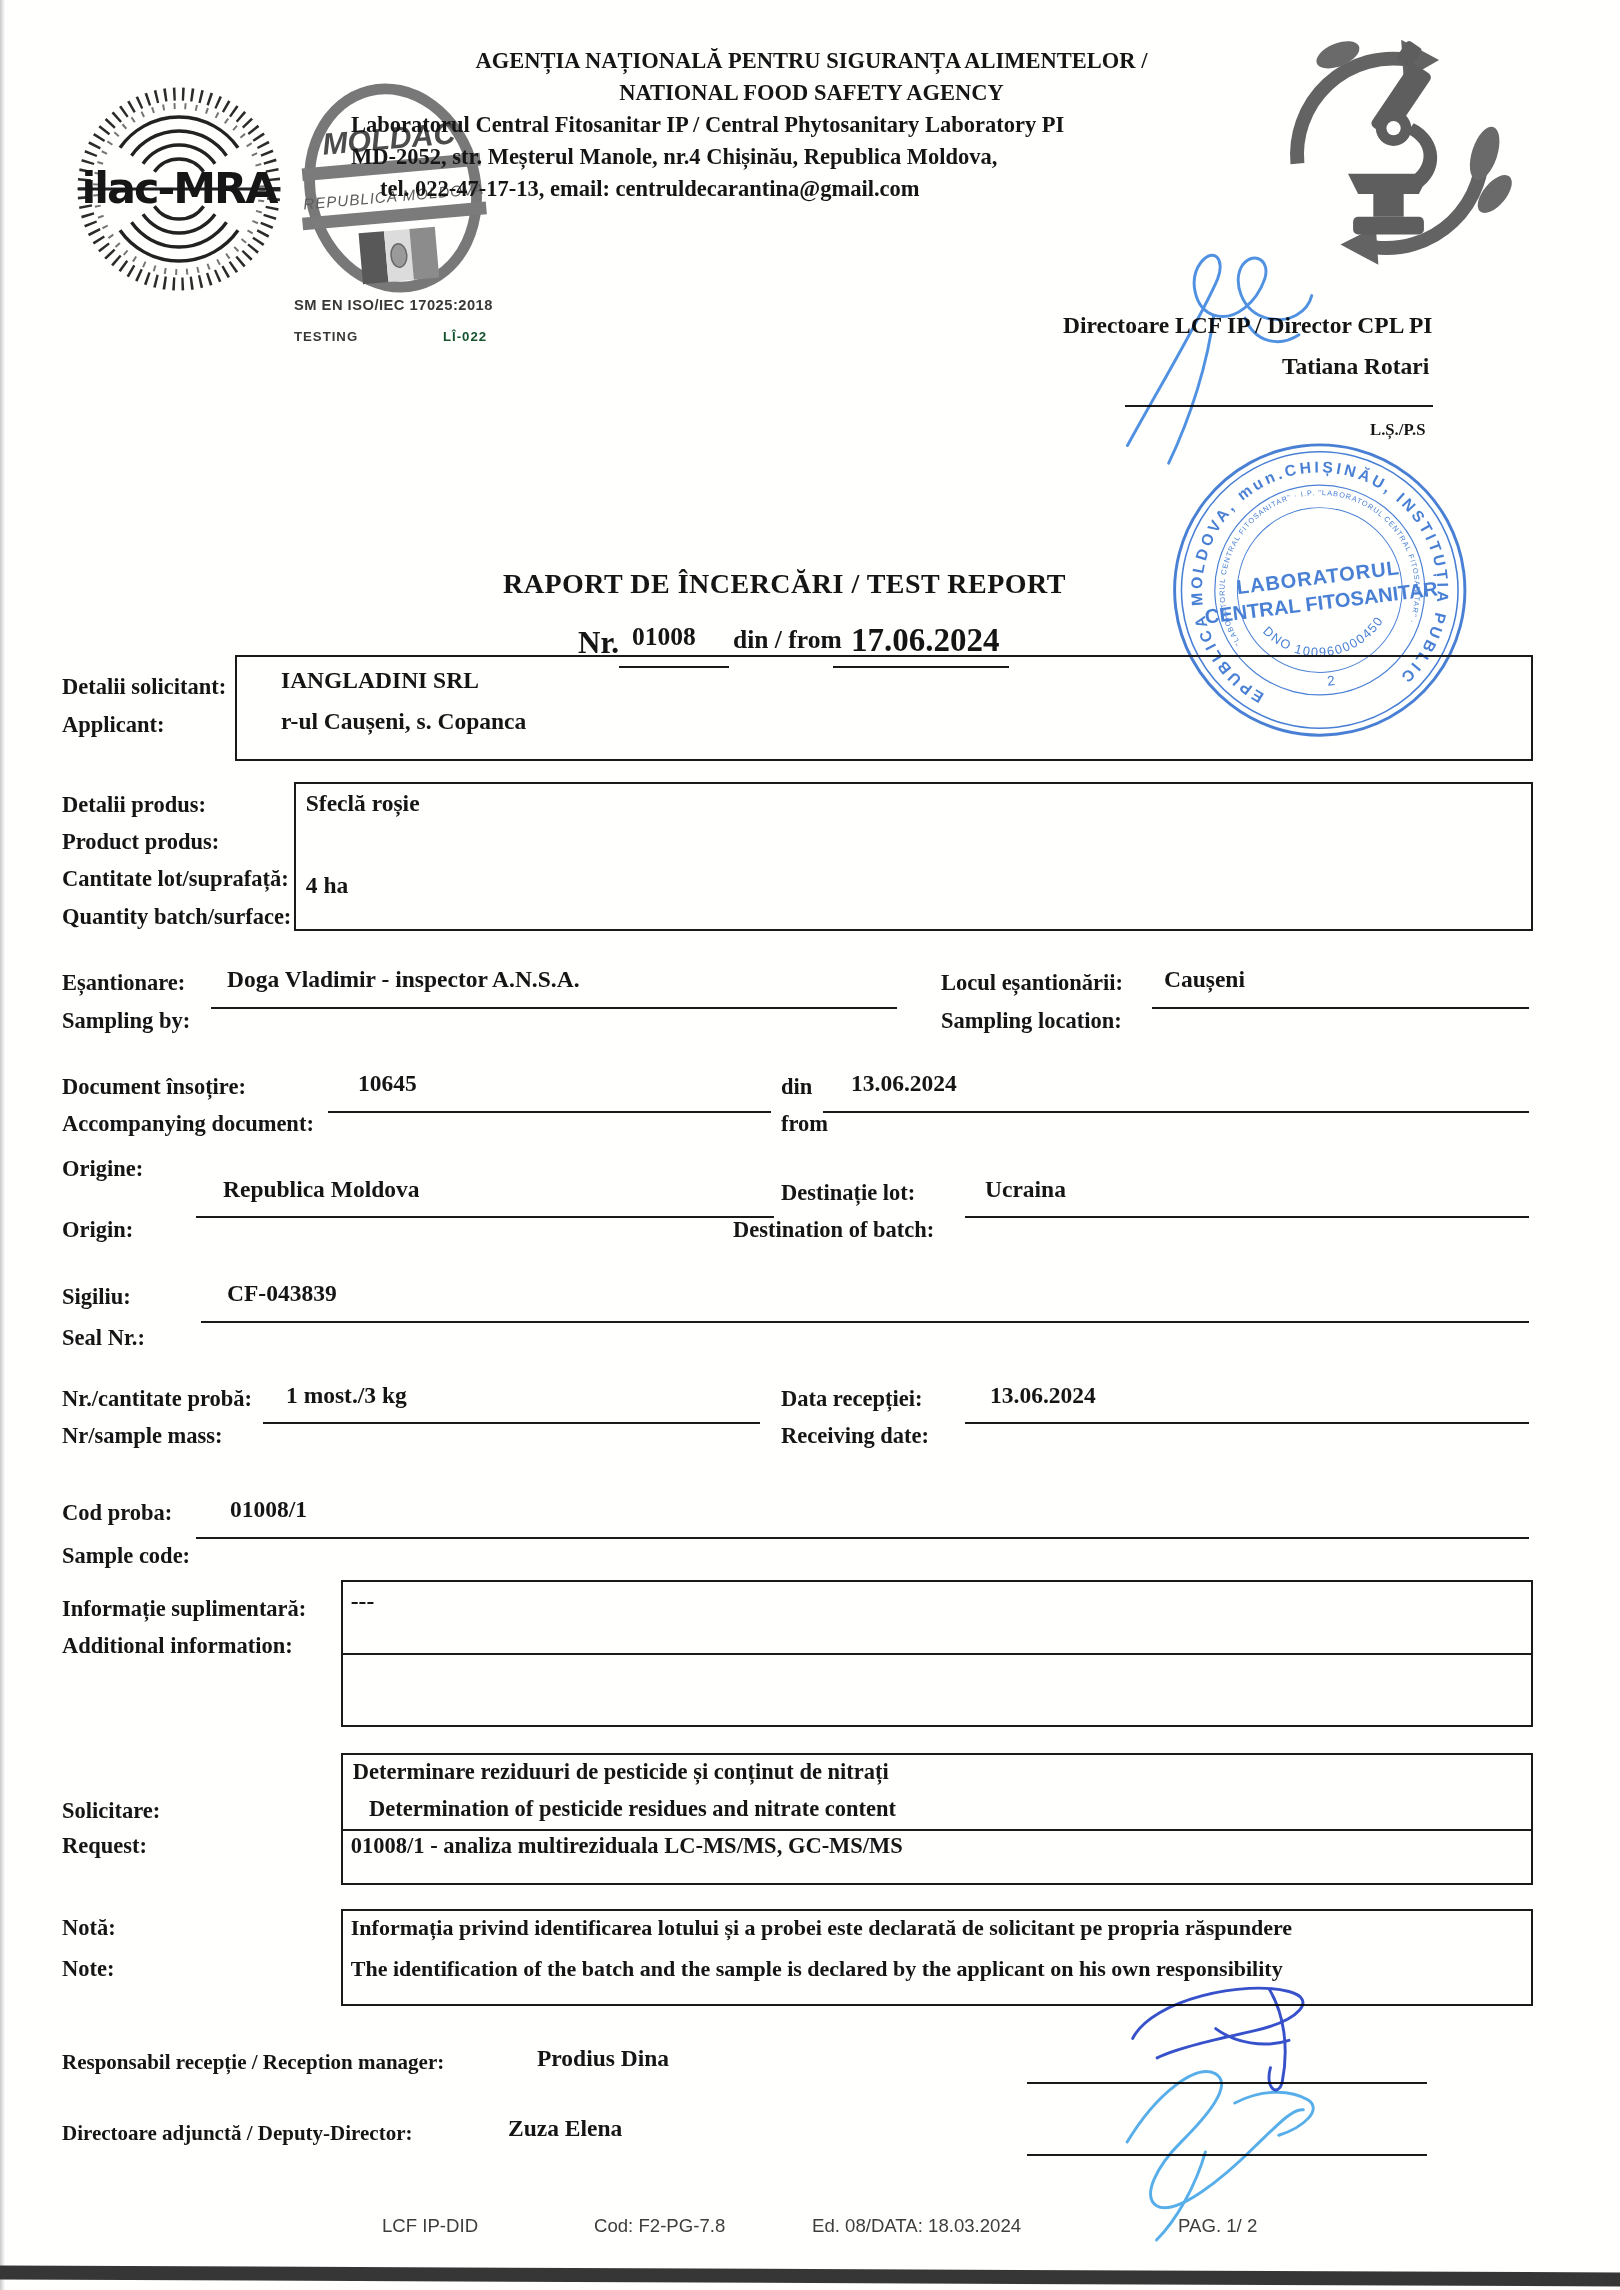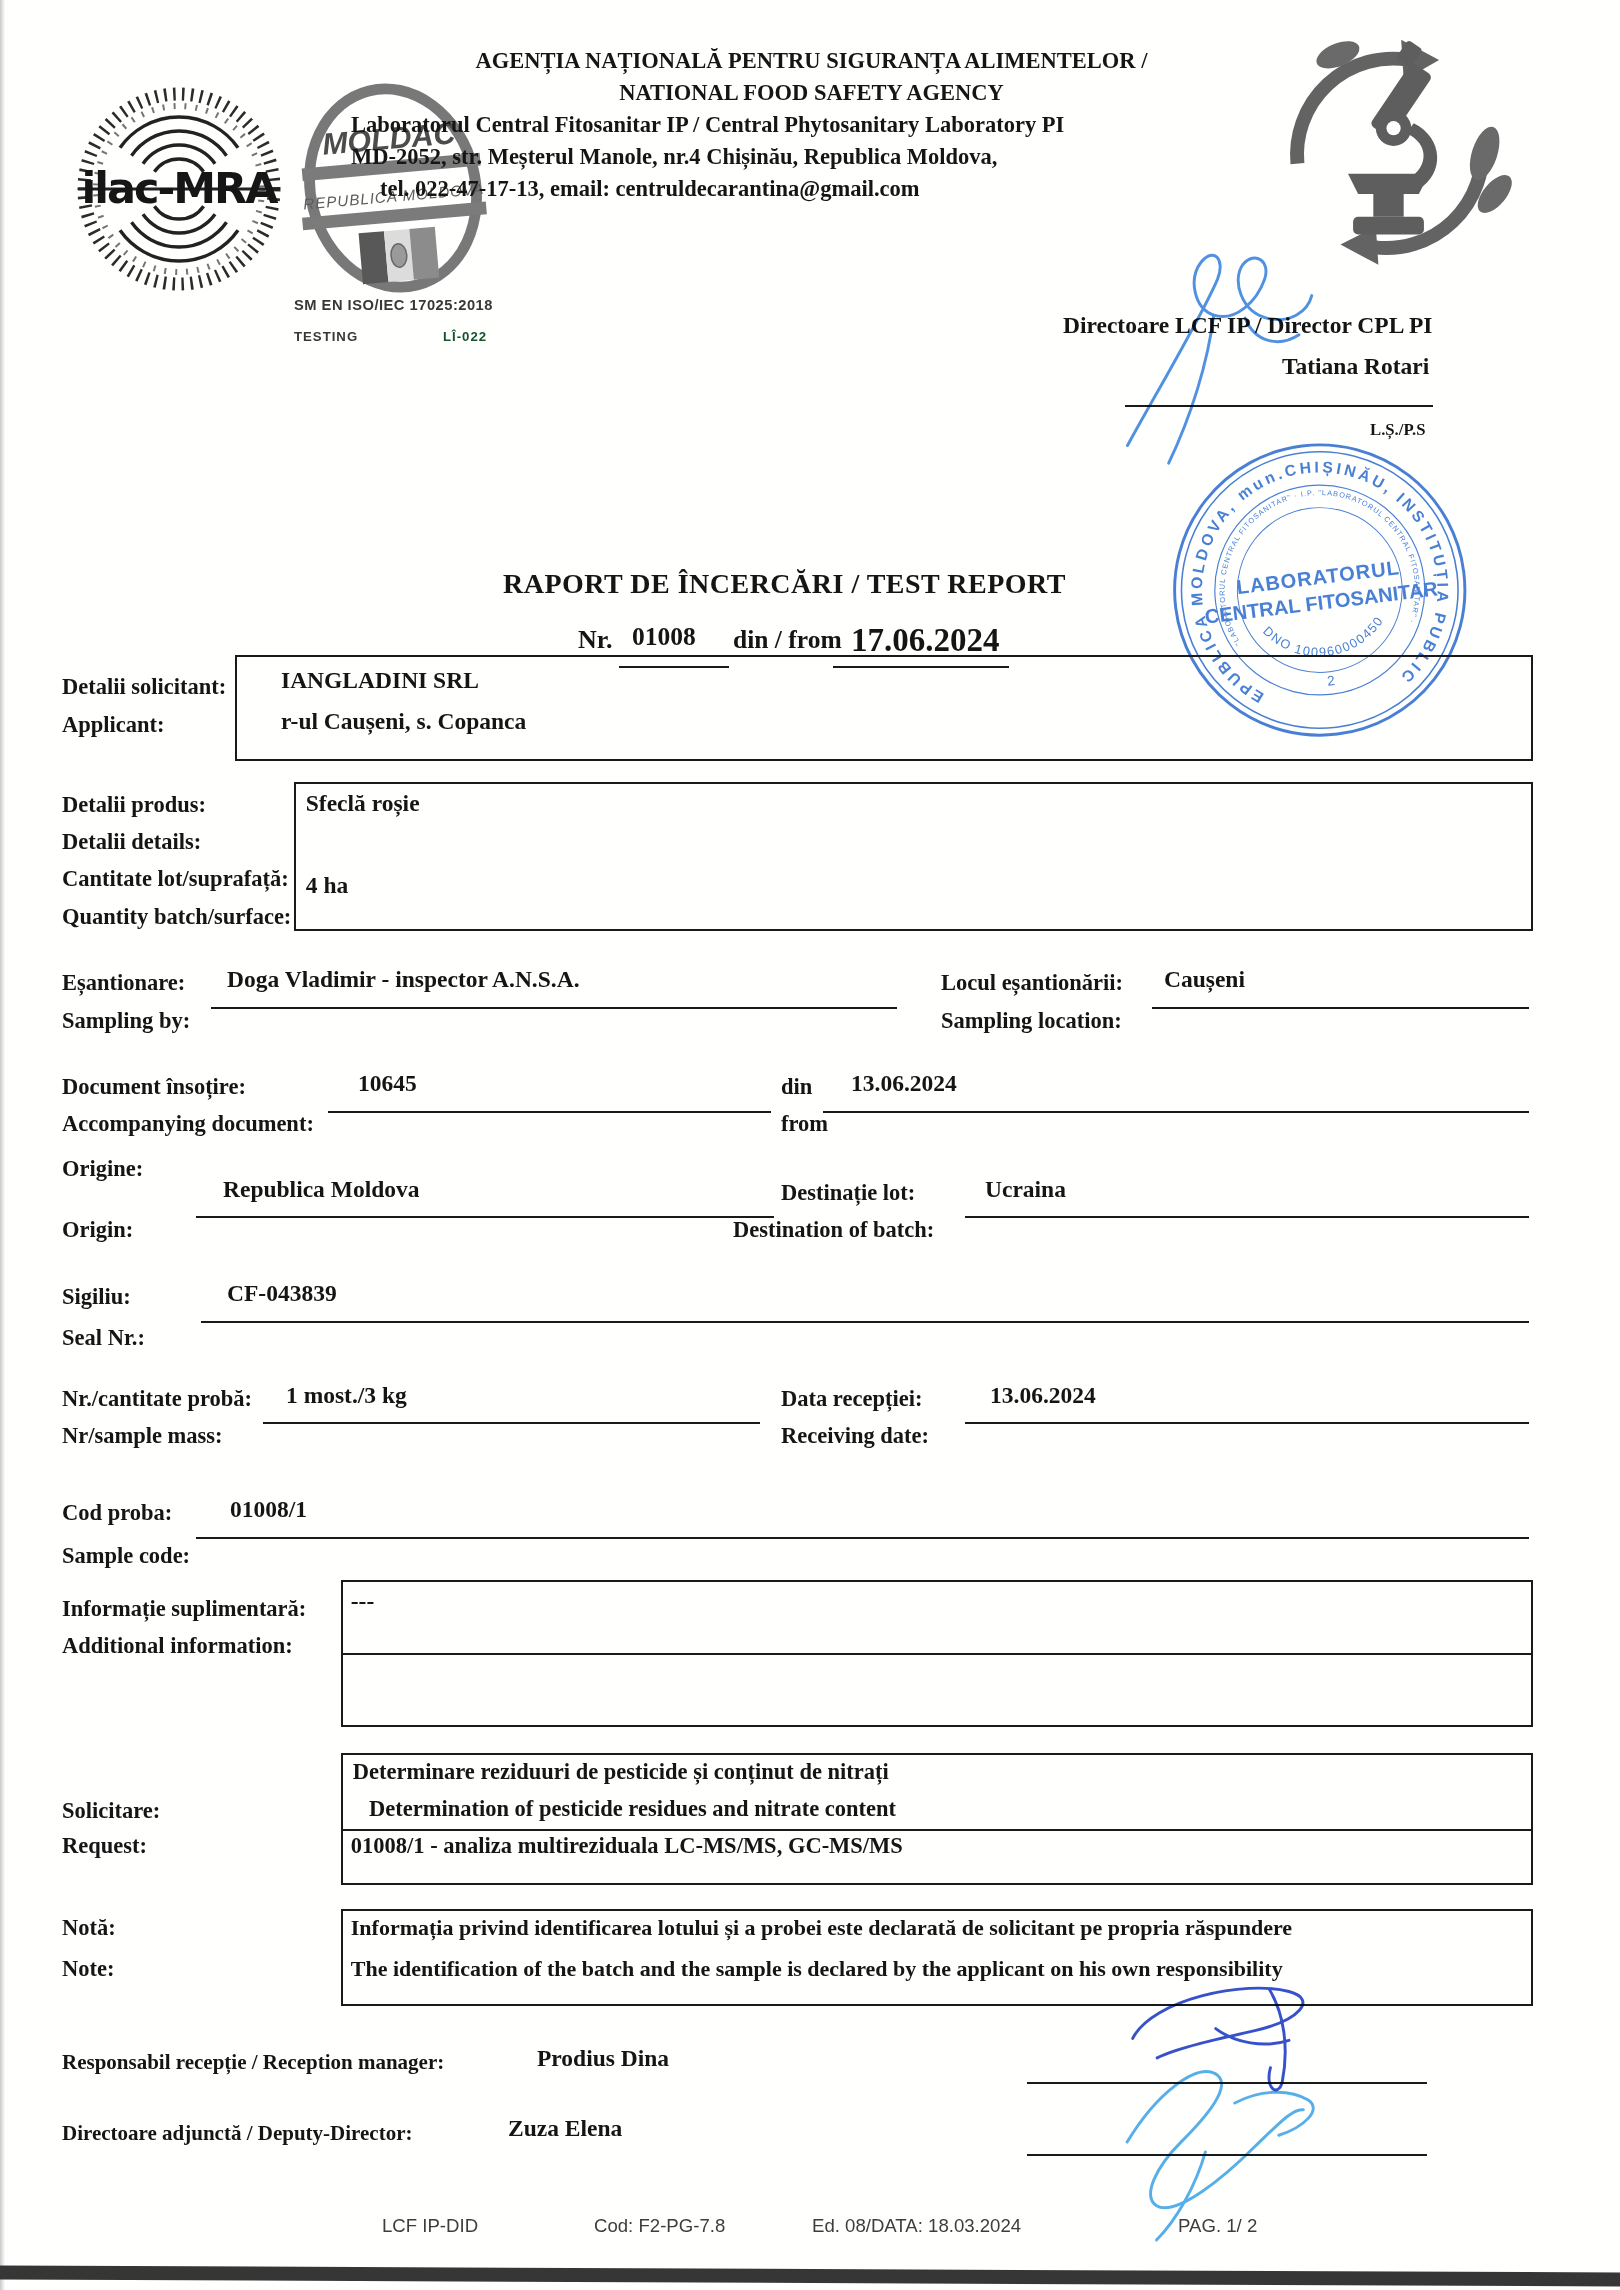--- a/index.html
+++ b/index.html
@@ -135,36 +135,36 @@
       <text x="155" y="149" text-anchor="middle" font-family="Liberation Sans, sans-serif" font-weight="bold" font-size="20.5" letter-spacing="1" fill="#2f6ed0">LABORATORUL</text>
       <text x="155" y="175" text-anchor="middle" font-family="Liberation Sans, sans-serif" font-weight="bold" font-size="20.5" fill="#2f6ed0">CENTRAL FITOSANITAR</text>
       <text font-family="Liberation Sans, sans-serif" font-size="13" letter-spacing="1.5" fill="#2f6ed0">
         <textPath href="#idnoArc" startOffset="50%" text-anchor="middle">* IDNO 1009600004501 *</textPath>
       </text>
       <text x="155" y="253" text-anchor="middle" font-family="Liberation Sans, sans-serif" font-size="14" fill="#2f6ed0">2</text>
     </svg>
   </div>
 
   <div class="abs title" style="left:412px; top:568px; width:745px; text-align:center;">RAPORT DE ÎNCERCĂRI / TEST REPORT</div>
-  <div class="abs val" style="left:578px; top:625px; font-size:26px;">Nr.</div>
+  <div class="abs val" style="left:578px; top:625px; font-size:31px;">Nr.</div>
   <div class="abs val" style="left:632px; top:622px; font-size:25.5px;">01008</div>
   <div class="rule" style="left:619px; top:666px; width:110px;"></div>
   <div class="abs val" style="left:733px; top:625px; font-size:25.5px;">din / from</div>
   <div class="abs val" style="left:851px; top:622px; font-size:33px;">17.06.2024</div>
   <div class="rule" style="left:833px; top:666px; width:176px;"></div>
 
   <div class="abs lbl" style="left:62px; top:674px;">Detalii solicitant:</div>
   <div class="abs lbl" style="left:62px; top:712px;">Applicant:</div>
   <div class="box" style="left:235px; top:655px; width:1294px; height:102px;">
     <div class="val" style="position:absolute; left:44px; top:9.8px;">IANGLADINI SRL</div>
     <div class="val" style="position:absolute; left:44px; top:51px;">r-ul Caușeni, s. Copanca</div>
   </div>
 
   <div class="abs lbl" style="left:62px; top:792px;">Detalii produs:</div>
-  <div class="abs lbl" style="left:62px; top:829px;">Detalii details:</div>
+  <div class="abs lbl" style="left:62px; top:829px;">Product produs:</div>
   <div class="abs lbl" style="left:62px; top:866px;">Cantitate lot/suprafață:</div>
   <div class="abs lbl" style="left:62px; top:904px;">Quantity batch/surface:</div>
   <div class="box" style="left:294px; top:782px; width:1235px; height:145px;">
     <div class="val" style="position:absolute; left:9.8px; top:5.9px;">Sfeclă roșie</div>
     <div class="val" style="position:absolute; left:9.8px; top:88px;">4 ha</div>
   </div>
 
   <div class="abs lbl" style="left:62px; top:970px;">Eșantionare:</div>
   <div class="abs val" style="left:227px; top:966px;">Doga Vladimir - inspector A.N.S.A.</div>
   <div class="rule" style="left:211px; top:1007px; width:686px;"></div>

